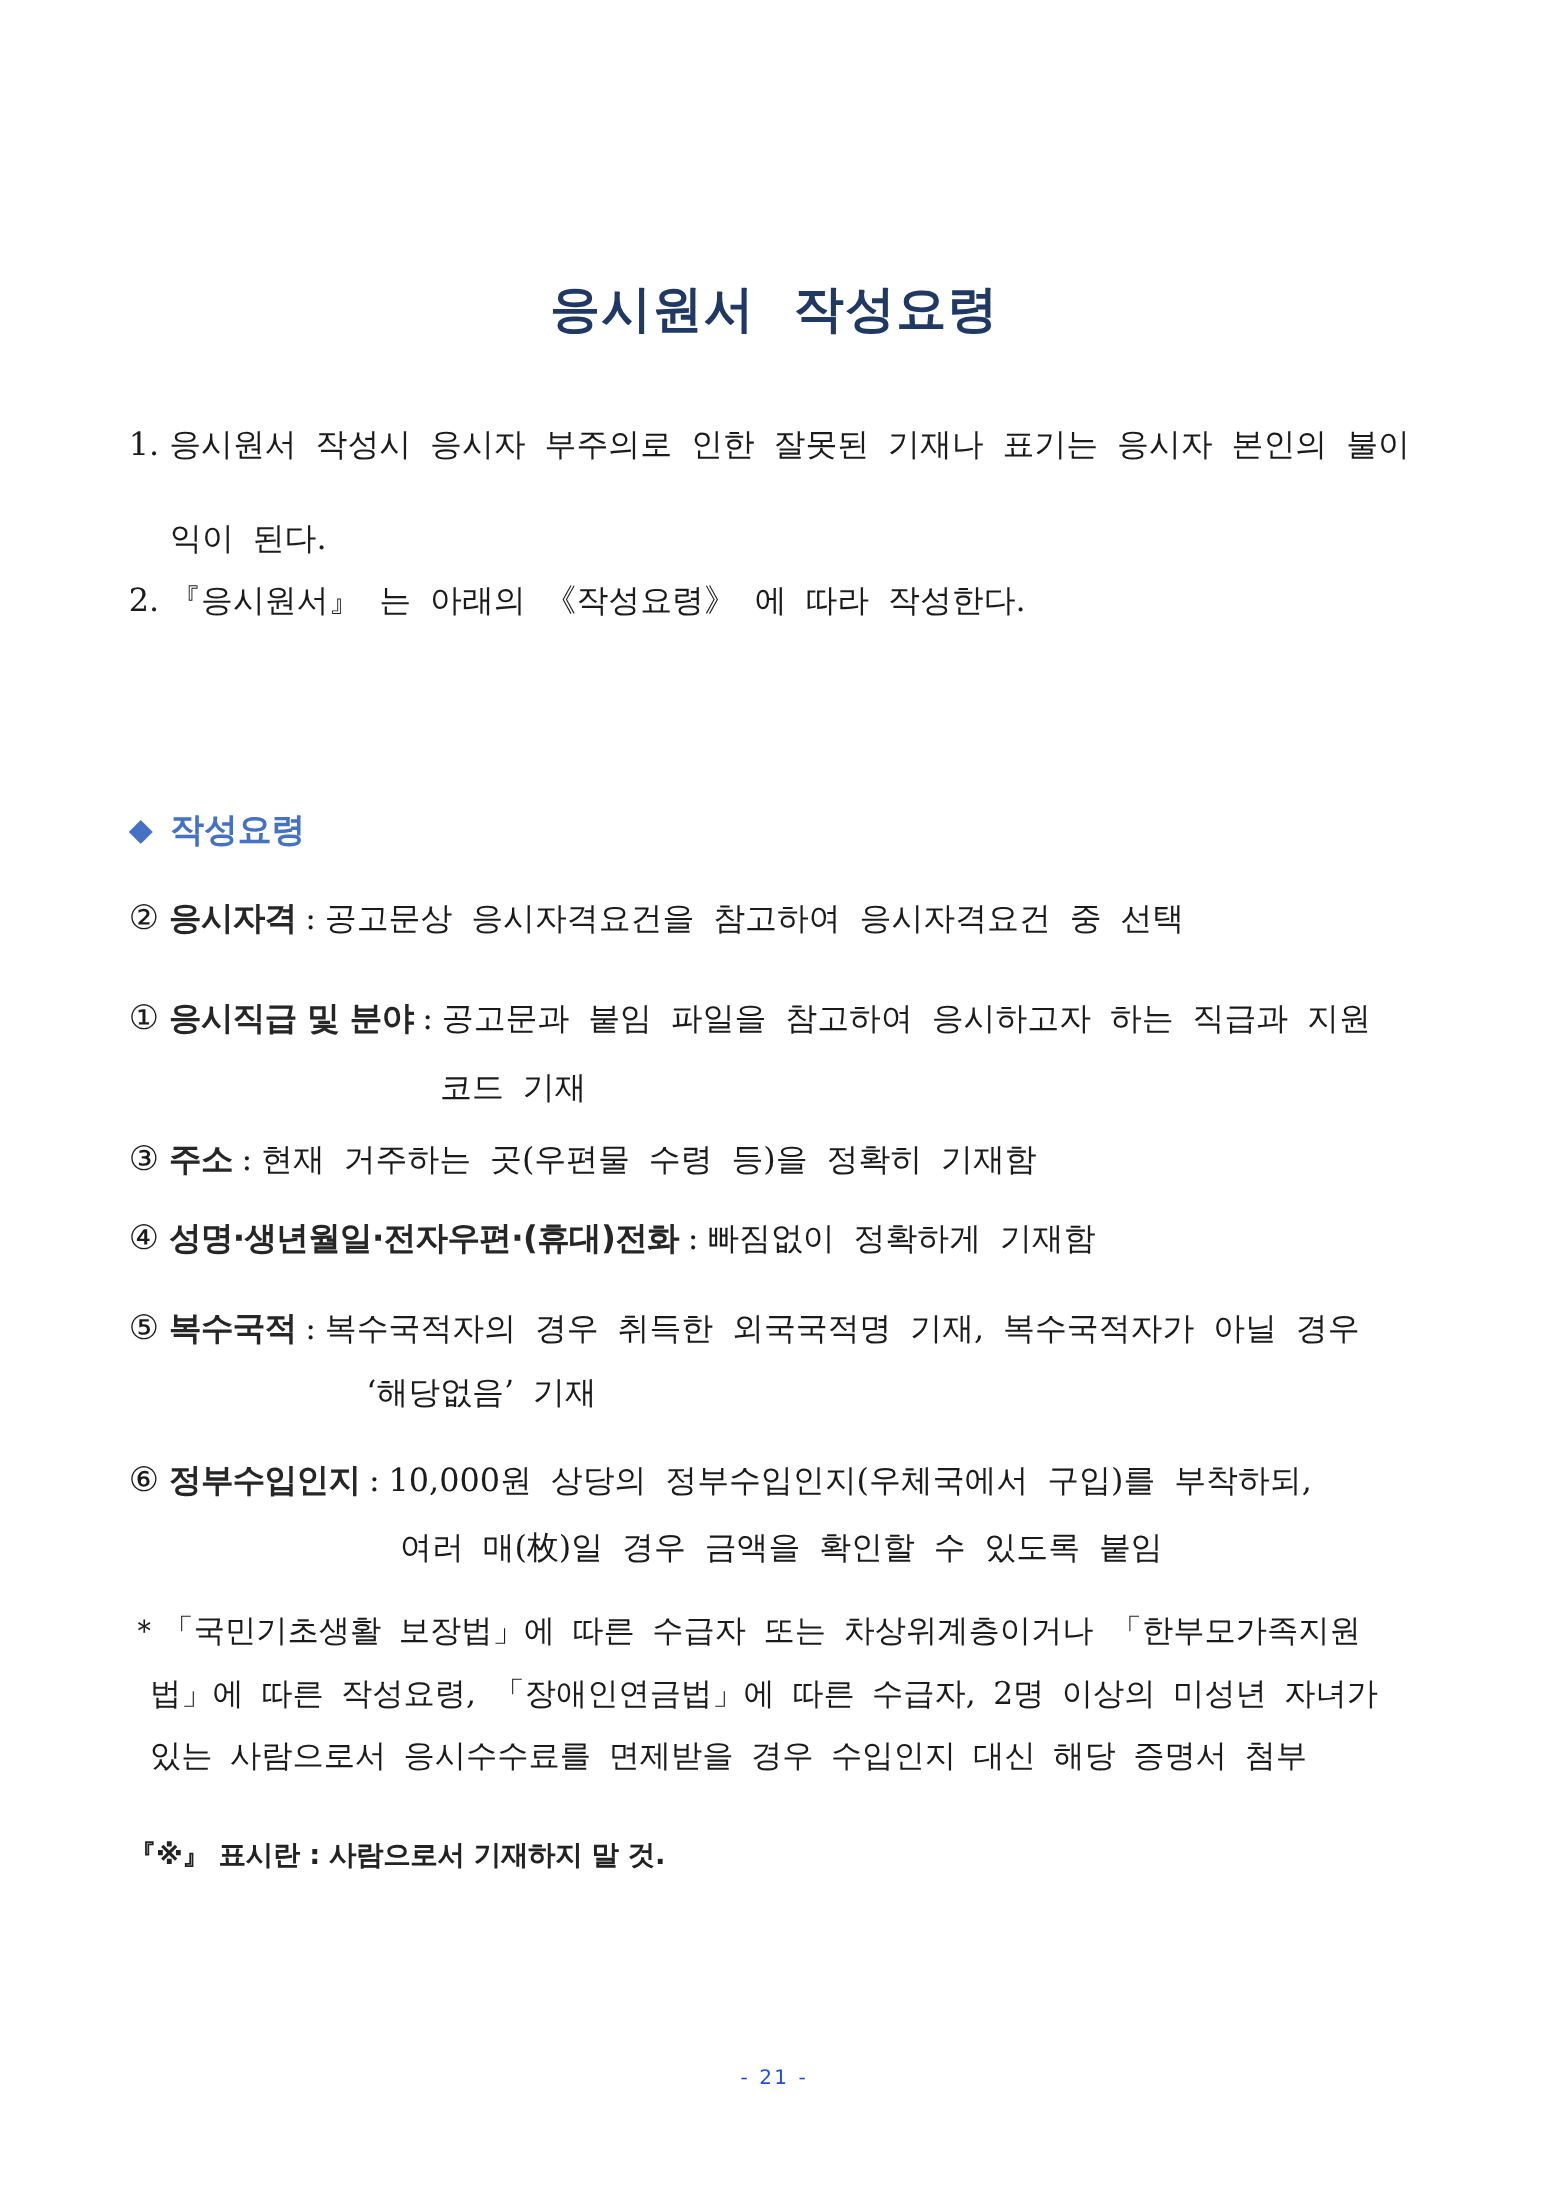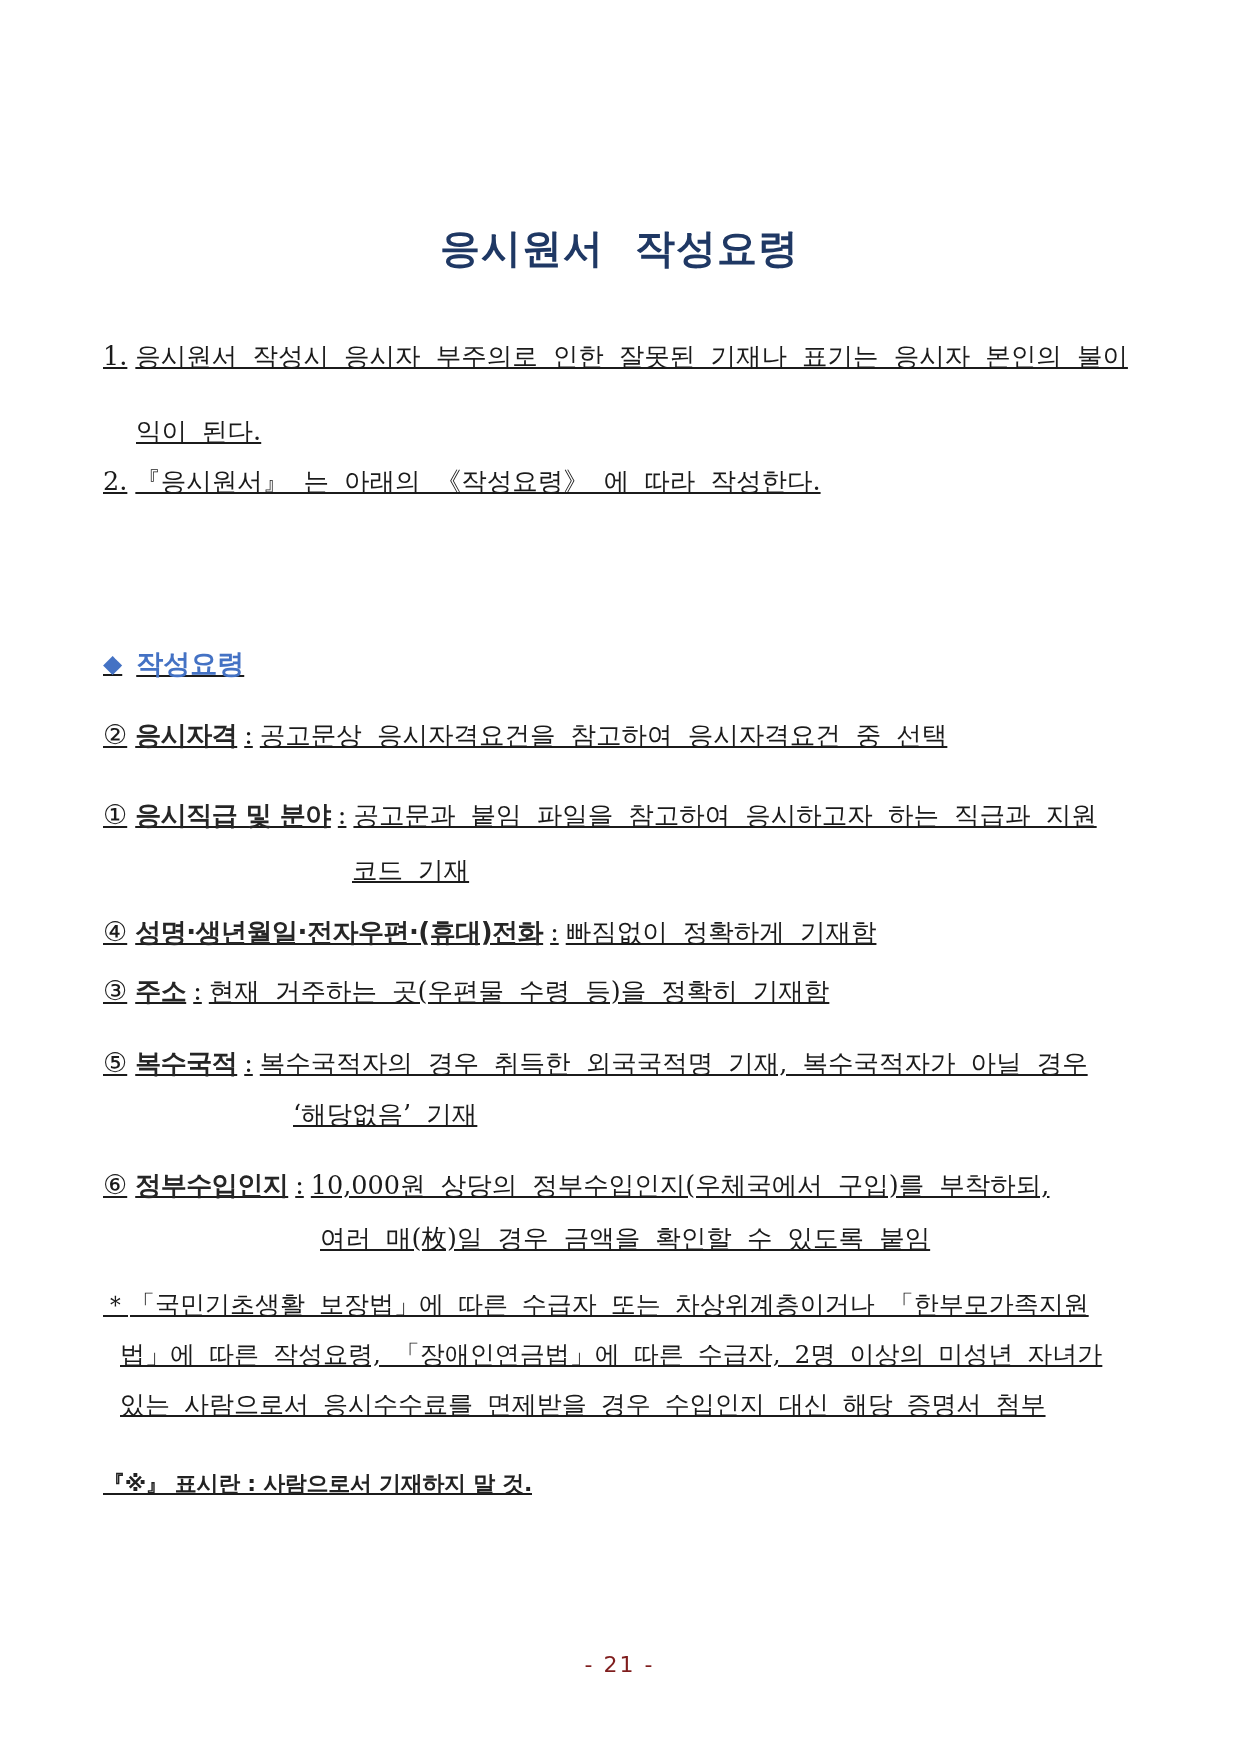--- a/index.html
+++ b/index.html
@@ -5,21 +5,21 @@
   html,body { margin:0; padding:0; background:#e8e8e8; }
   .page {
     position:relative;
     width:1239px; height:1752px;
     margin:0 auto;
     background:#ffffff;
     overflow:hidden;
     font-family:"DejaVu Serif","Liberation Serif",serif;
     color:#1b1b1b;
   }
-  .content { padding:0 51px 0 103px;text-decoration:underline; }
+  .content { padding:0 51px 0 103px; }
 
   
   .doc-title {
     margin:0;
     padding-top:226px;
     text-align:center;
     font-family:"DejaVu Sans","Liberation Sans",sans-serif;
     font-weight:700;
     font-size:40px;
     letter-spacing:1px;
@@ -80,21 +80,21 @@
     font-size:22px;
     color:#222222;
     letter-spacing:-0.3px;
   }
 
   
   .page-num {
     position:absolute; left:0; right:0; top:1652px;
     text-align:center;
     font-family:"DejaVu Sans","Liberation Sans",sans-serif;
-    font-size:22px; color:#7f1d1d;
+    font-size:16px; color:#1d4ed8;
     letter-spacing:2px;
   }
 </style>
 </head>
 <body>
 
 <div class="page">
 
   <h1 class="doc-title" style="color: rgb(31, 56, 100);">응시원서 작성요령</h1>
 
@@ -118,27 +118,27 @@
     <div class="g-item g1">
       <span class="g-num">②</span><span class="g-label">응시자격</span><span class="g-sep">:</span><span class="g-text">공고문상 응시자격요건을 참고하여 응시자격요건 중 선택</span>
       
     </div>
 
     <div class="g-item g0">
       <span class="g-num">①</span><span class="g-label">응시직급 및 분야</span><span class="g-sep">:</span><span class="g-text">공고문과 붙임 파일을 참고하여 응시하고자 하는 직급과 지원</span>
       <div class="g-cont">코드 기재</div>
     </div>
 
-    <div class="g-item g3">
-      <span class="g-num">④</span><span class="g-label">성명·생년월일·전자우편·(휴대)전화</span><span class="g-sep">:</span><span class="g-text">빠짐없이 정확하게 기재함</span>
+    <div class="g-item g2">
+      <span class="g-num">③</span><span class="g-label">주소</span><span class="g-sep">:</span><span class="g-text">현재 거주하는 곳(우편물 수령 등)을 정확히 기재함</span>
       
     </div>
 
-    <div class="g-item g2">
-      <span class="g-num">③</span><span class="g-label">주소</span><span class="g-sep">:</span><span class="g-text">현재 거주하는 곳(우편물 수령 등)을 정확히 기재함</span>
+    <div class="g-item g3">
+      <span class="g-num">④</span><span class="g-label">성명·생년월일·전자우편·(휴대)전화</span><span class="g-sep">:</span><span class="g-text">빠짐없이 정확하게 기재함</span>
       
     </div>
 
     <div class="g-item g4">
       <span class="g-num">⑤</span><span class="g-label">복수국적</span><span class="g-sep">:</span><span class="g-text">복수국적자의 경우 취득한 외국국적명 기재, 복수국적자가 아닐 경우</span>
       <div class="g-cont">‘해당없음’ 기재</div>
     </div>
 
     <div class="g-item g5">
       <span class="g-num">⑥</span><span class="g-label">정부수입인지</span><span class="g-sep">:</span><span class="g-text">10,000원 상당의 정부수입인지(우체국에서 구입)를 부착하되,</span>

